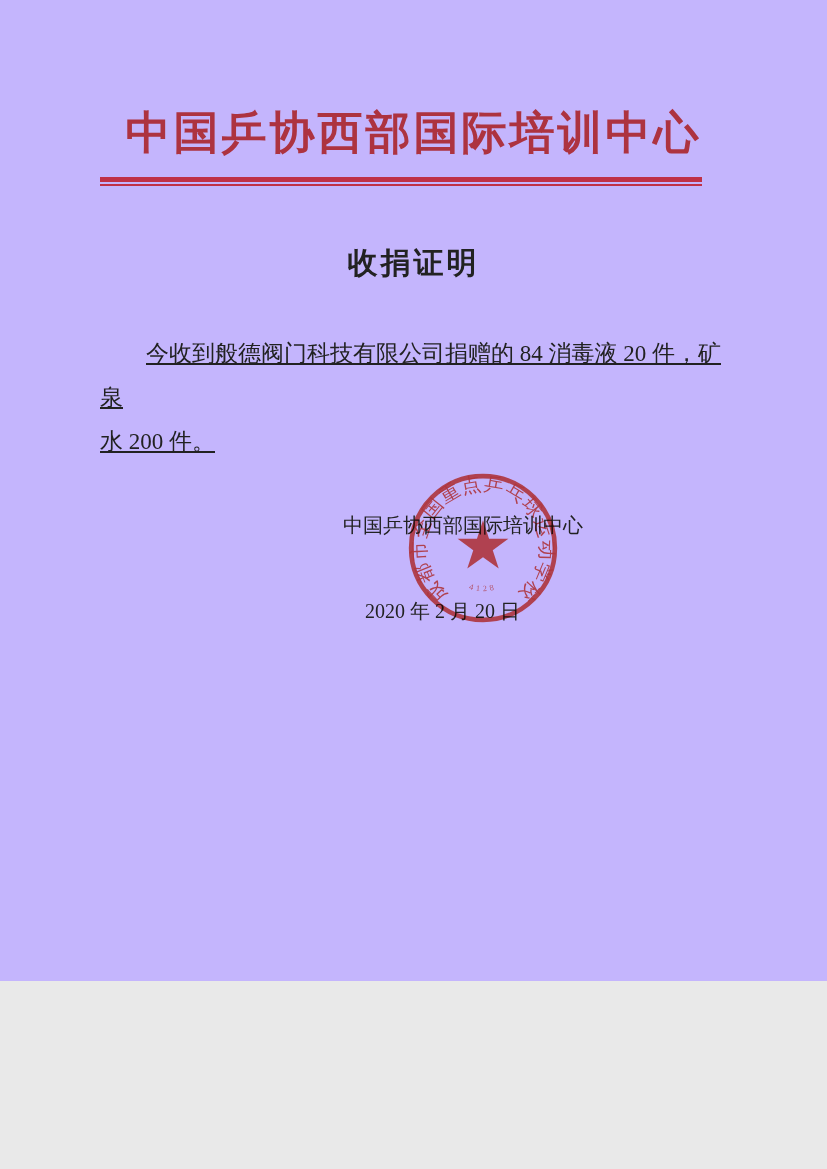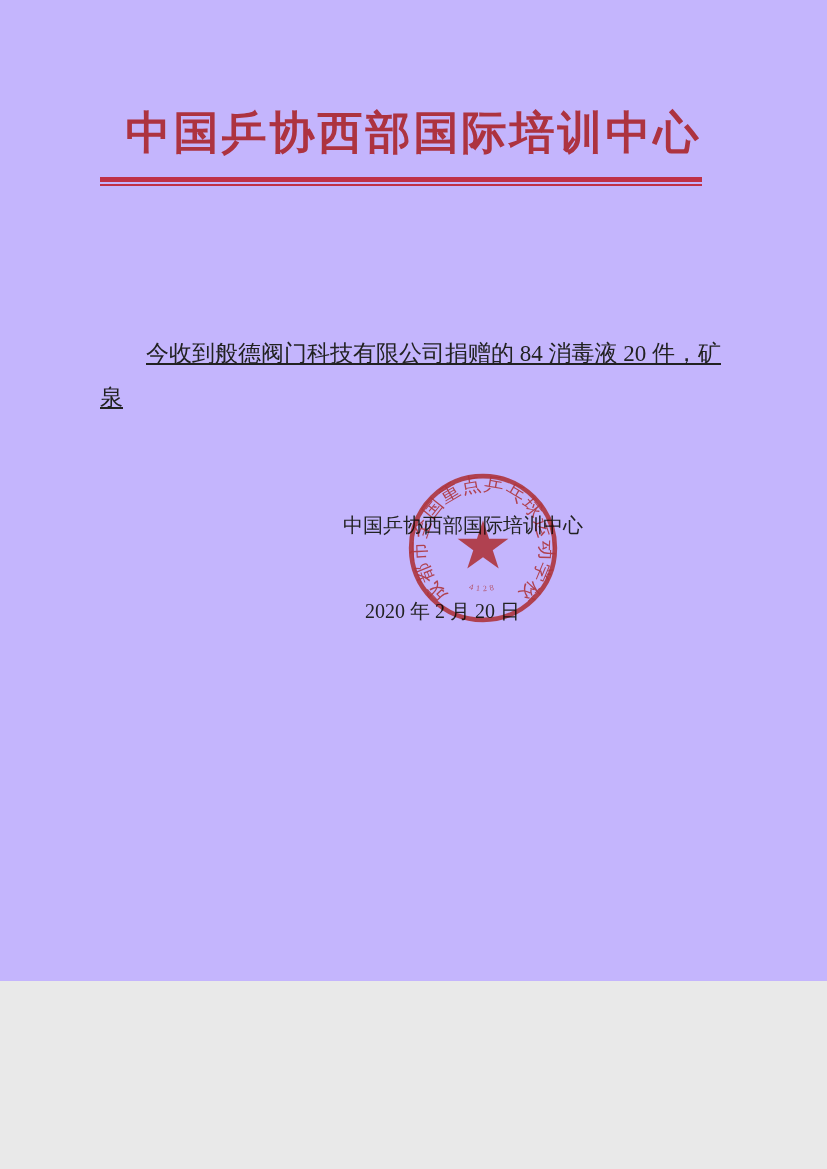--- a/index.html
+++ b/index.html
@@ -63,23 +63,25 @@
 
 <div class="page">
 
   <div class="header-title">中国乒协西部国际培训中心</div>
 
   <div class="header-rule">
     <div class="thick"></div>
     <div class="thin"></div>
   </div>
 
+  <div class="doc-title">收捐证明</div>
 
   <div class="body-text">
     <div class="body-line indent">今收到般德阀门科技有限公司捐赠的 84 消毒液 20 件，矿泉</div>
+    <div class="body-line">水 200 件。</div>
   </div>
 
   <div class="sig-line sig-org1">中国乒协西部国际培训中心</div>
   <div class="sig-line sig-date">2020 年 2 月 20 日</div>
 
   <svg class="stamp" viewBox="0 0 150 150">
     <defs>
       <path id="arcTop" d="M 35.4,114.6 A 56,56 0 1 1 114.6,114.6"></path>
       <path id="arcBottom" d="M 57.3,113.1 A 42,42 0 0 0 92.7,113.1"></path>
     </defs>

